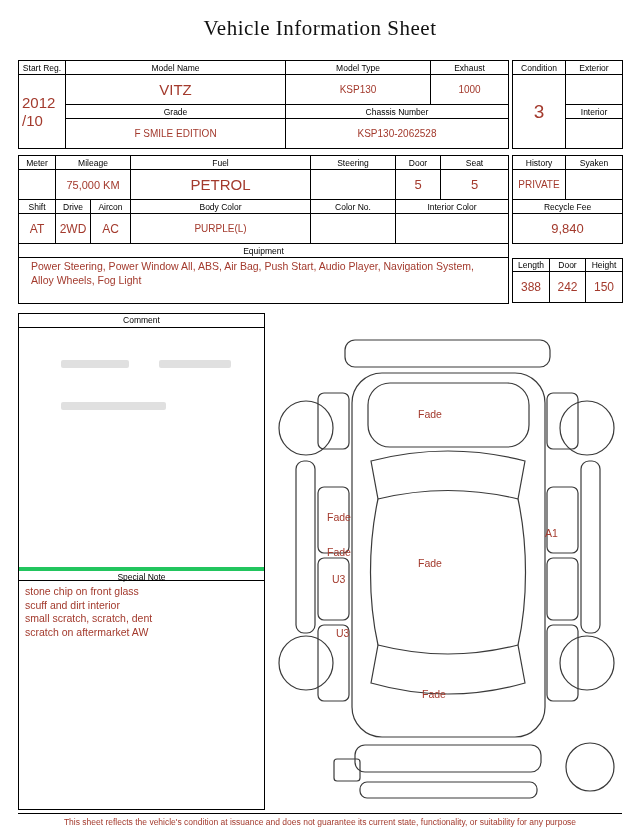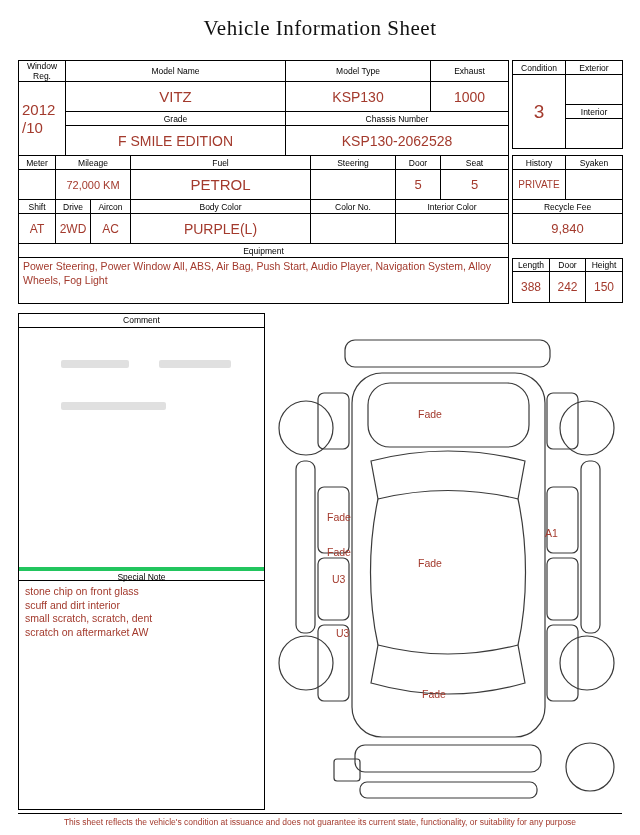--- a/index.html
+++ b/index.html
@@ -6,24 +6,24 @@
   * { box-sizing:border-box; margin:0; padding:0; }
   html,body { background:#fff; }
   body { width:640px; height:835px; font-family:"Liberation Sans",sans-serif; position:relative; overflow:hidden; }
   .page { position:absolute; left:0; top:0; width:574px; height:835px; background:#fff; }
   .title { position:absolute; left:0; top:16px; width:640px; text-align:center;
            font-family:"Liberation Serif",serif; font-size:21px; font-weight:500; color:#111; letter-spacing:.5px; }
   table.sheet { position:absolute; border-collapse:collapse; table-layout:fixed; }
   table.sheet td { border:1px solid #000; overflow:hidden; padding:0; vertical-align:middle; }
   .lbl { font-size:8.5px; color:#000; text-align:center; }
   .val { color:var(--red); text-align:center; }
-  .v18{font-size:19px;} .v15{font-size:15px;} .v14{font-size:14px;} .v13{font-size:13px;}
+  .v18{font-size:19px;} .v15{font-size:15px;} .v14{font-size:10px;} .v13{font-size:13px;}
   .v12{font-size:12px;} .v11{font-size:11px;} .v10{font-size:10px;text-align:center;}
   .firstreg { text-align:left; padding-left:3px !important; white-space:pre-line; line-height:1.15; }
-  .equip { text-align:left; vertical-align:top !important; padding:2px 4px !important;
+  .equip { text-align:left; vertical-align:top !important; padding:2px 12px !important;
            font-size:10.5px; line-height:1.3; color:var(--red); }
   .left-panel { position:absolute; border:1px solid #000; background:#fff; }
   .panel-header { height:14px; line-height:13px; text-align:center; font-size:8.5px; color:#000;
                   border-bottom:1px solid #000; }
   .panel-header.with-top { border-top:4px solid #22c55e; }
   .comment-body { position:relative; height:239px; }
   .faded-bar { position:absolute; height:8px; background:#c8c8c8; opacity:.55; border-radius:2px; filter:blur(.4px); }
   .note-body { padding:4px 6px; color:var(--red); font-size:10.5px; line-height:1.3; }
   .diagram { position:absolute; }
   .dlabel { position:absolute; color:var(--red); font-size:10.5px; white-space:nowrap; }
@@ -40,21 +40,21 @@
 
   <table class="sheet" style="left:18px;top:60px;width:490px;">
     <colgroup>
         <col style="width:47px">
         <col style="width:220px">
         <col style="width:145px">
         <col style="width:78px">
       </colgroup>
     <tbody>
         <tr style="height:14px;">
-      <td class="lbl">Window Reg.</td>
+      <td class="lbl">Start Reg.</td>
       <td class="lbl">Model Name</td>
       <td class="lbl">Model Type</td>
       <td class="lbl">Exhaust</td>
     </tr>
     <tr style="height:30px;">
       <td rowspan="3" class="val v15 firstreg">2012
 /10</td>
       <td class="val v15">VITZ</td>
       <td class="val v14">KSP130</td>
       <td class="val v14">1000</td>
@@ -107,21 +107,21 @@
         <tr style="height:14px;">
       <td class="lbl">Meter</td>
       <td colspan="2" class="lbl">Mileage</td>
       <td class="lbl">Fuel</td>
       <td class="lbl">Steering</td>
       <td class="lbl">Door</td>
       <td class="lbl">Seat</td>
     </tr>
     <tr style="height:30px;">
       <td></td>
-      <td colspan="2" class="val v11">72,000 KM</td>
+      <td colspan="2" class="val v11">75,000 KM</td>
       <td class="val v15">PETROL</td>
       <td></td>
       <td class="val v13">5</td>
       <td class="val v13">5</td>
     </tr>
     <tr style="height:14px;">
       <td class="lbl">Shift</td>
       <td class="lbl">Drive</td>
       <td class="lbl">Aircon</td>
       <td class="lbl">Body Color</td>

